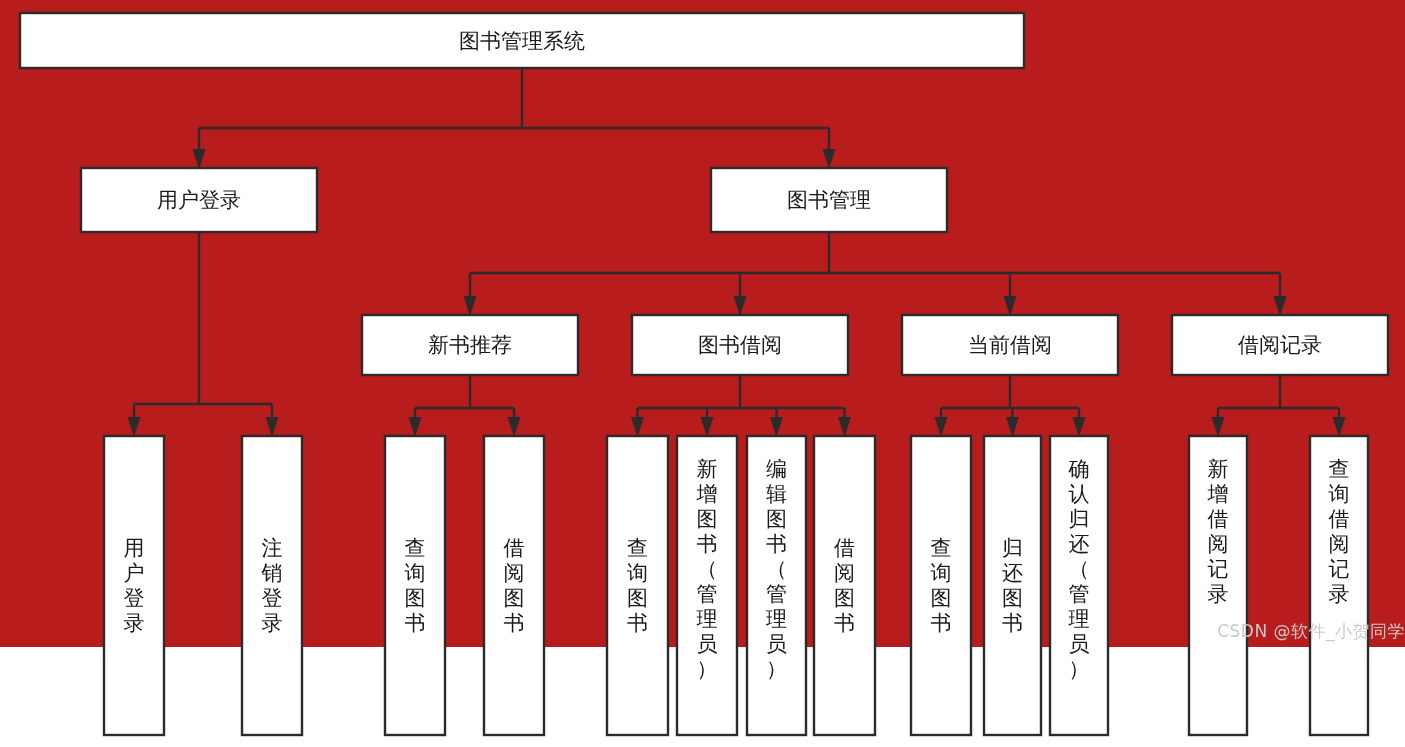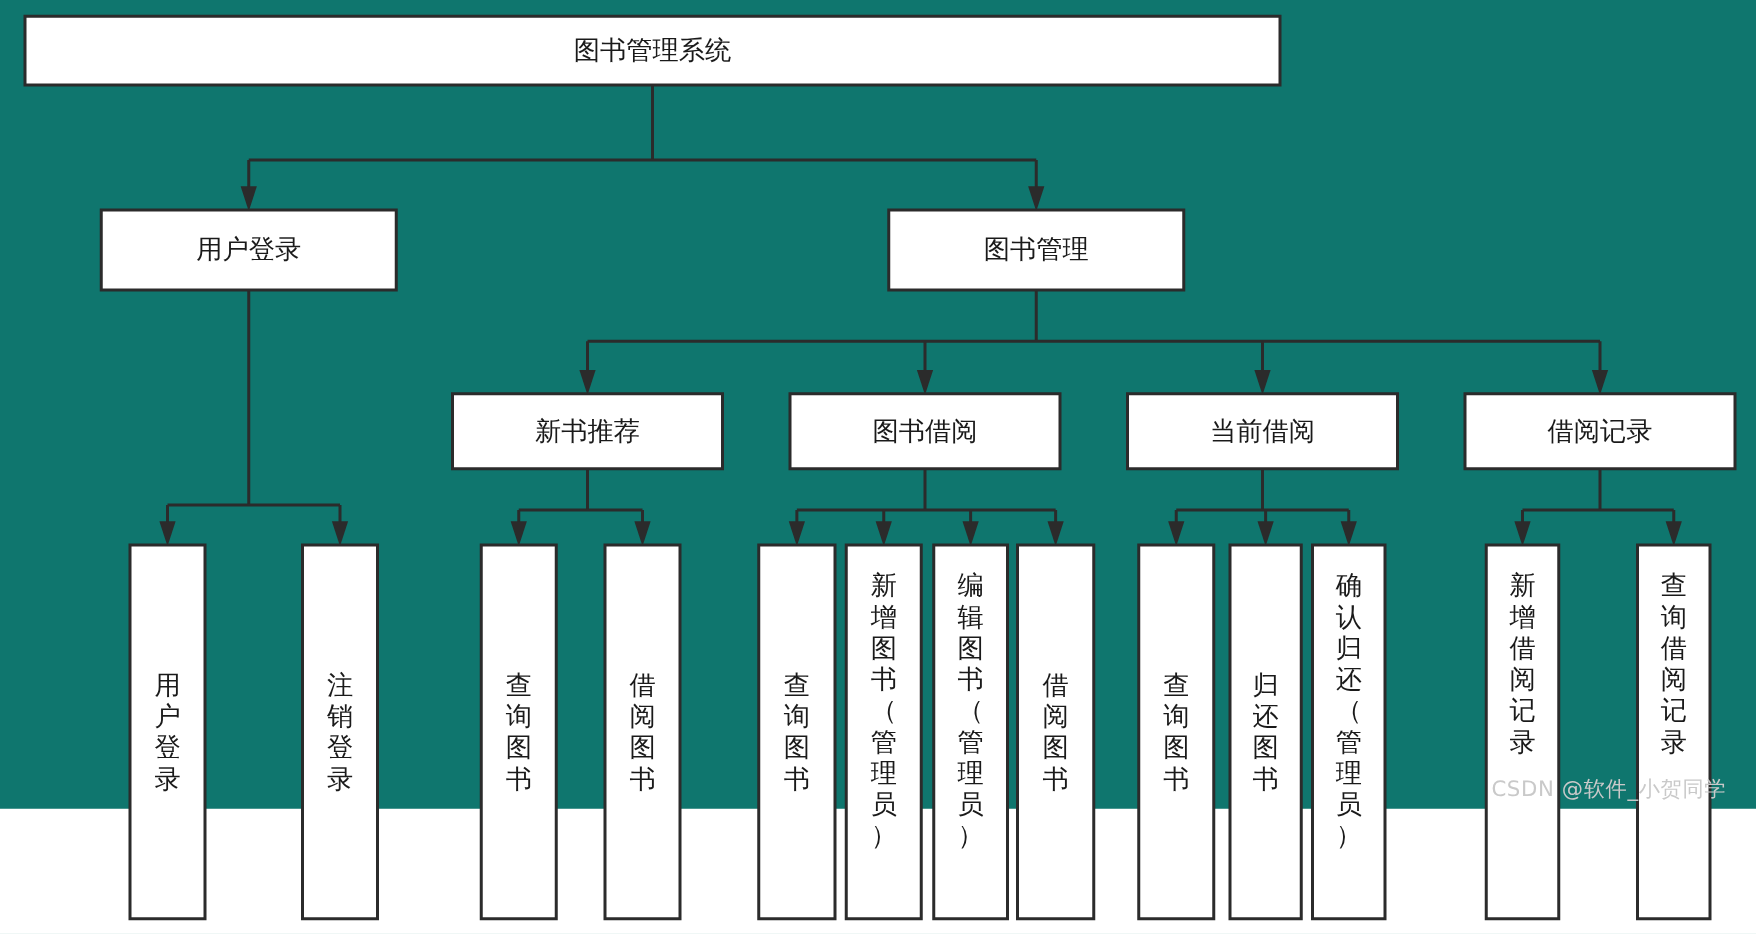--- a/index.html
+++ b/index.html
@@ -11,21 +11,21 @@
   body {
     width: 1405px;
     height: 747px;
     font-family: "DejaVu Sans", "Liberation Sans", sans-serif;
     overflow: hidden;
   }
   #diagram-root {
     position: relative;
     width: 1405px;
     height: 647px;
-    background: #0f766e;
+    background: #b91c1c;
   }
   svg#tree-svg {
     position: absolute;
     left: 0;
     top: 0;
     width: 1405px;
     height: 747px;
     display: block;
   }
   .node-box {
@@ -51,21 +51,21 @@
     stroke-width: 2.4;
     fill: none;
     stroke-linecap: butt;
   }
   .arrow-head {
     fill: #2b2b2b;
     stroke: none;
   }
   .watermark-text {
     position: absolute;
-    right: 24px;
+    right: 0;
     bottom: 4px;
     font-family: "DejaVu Sans", "Liberation Sans", sans-serif;
     font-size: 17px;
     color: #c9c9c9;
     white-space: nowrap;
     letter-spacing: 0.5px;
     pointer-events: none;
     margin-top: 19px;
   }
 </style>

